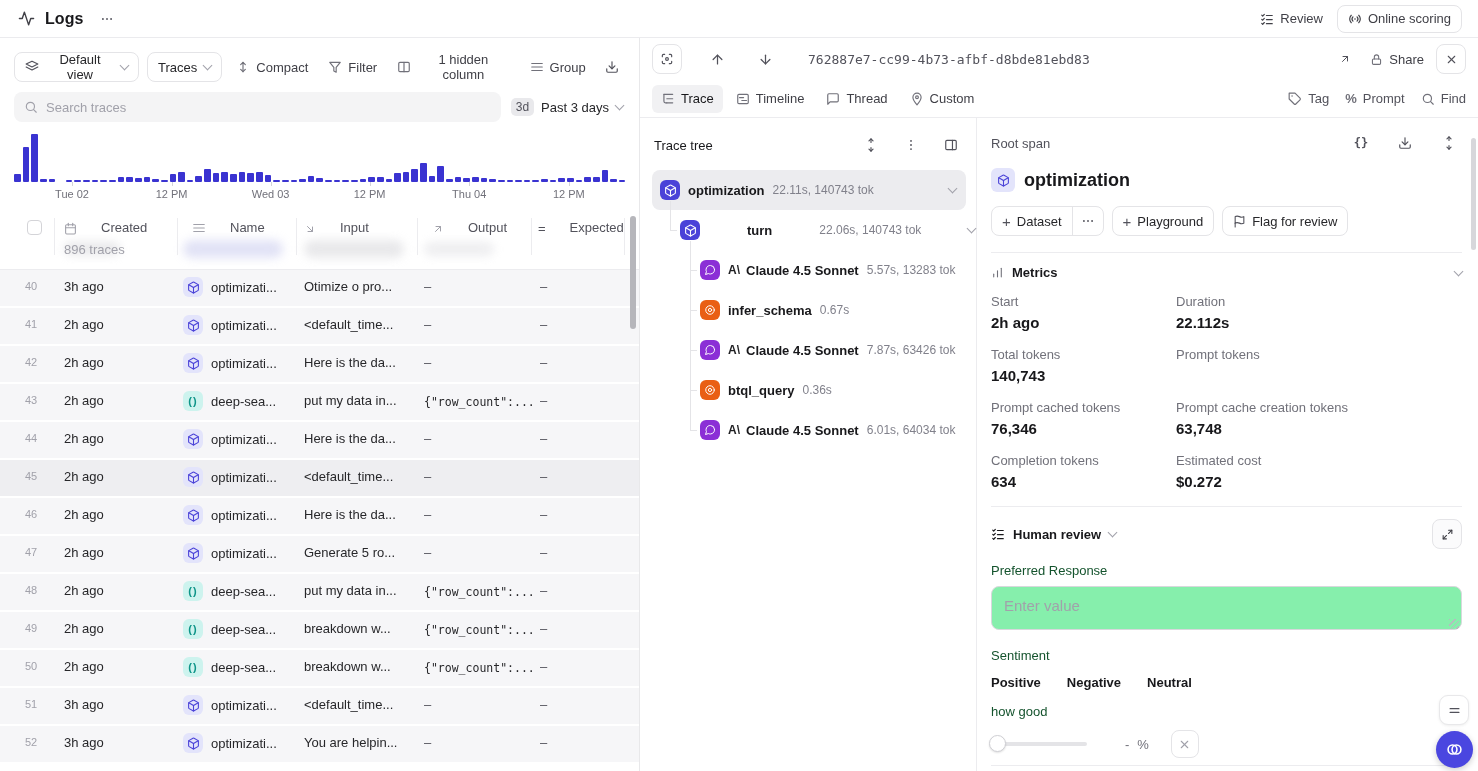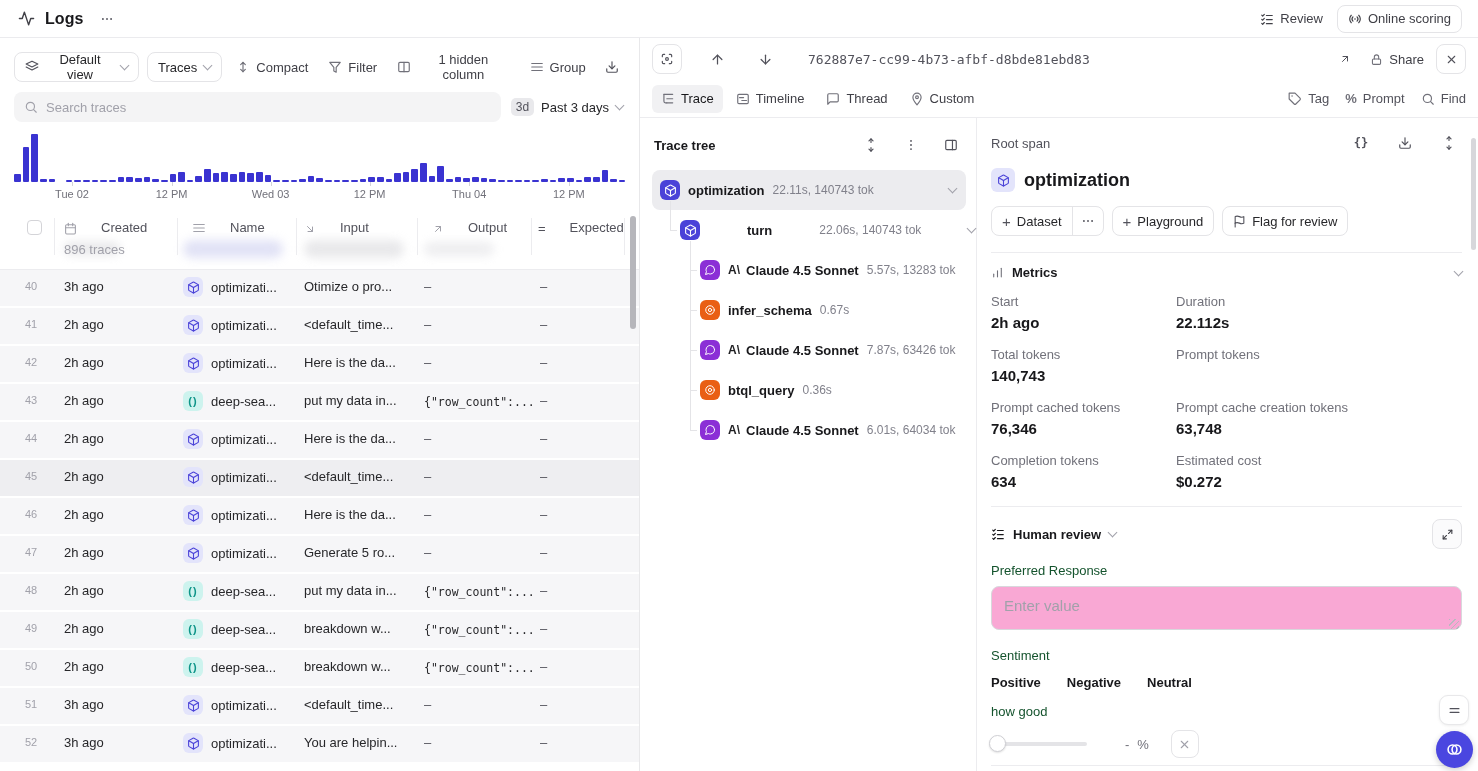--- a/index.html
+++ b/index.html
@@ -84,21 +84,21 @@
   .rp-tabs { height:38px; display:flex; align-items:center; padding:0 12px; gap:4px; border-bottom:1px solid #ececef; }
   .tab { display:flex; align-items:center; gap:6px; height:28px; padding:0 9px; border-radius:6px;
     font-size:13px; font-weight:500; color:#3f3f46; }
   .tab.active { background:#f1f1f3; color:#18181b; }
   .tab i, .tabact i { color:#71717a; }
   .rp-tab-actions { margin-left:auto; display:flex; align-items:center; gap:16px; }
   .tabact { display:flex; align-items:center; gap:6px; font-size:13px; color:#52525b; font-weight:500; }
 
   .rp-body { flex:1; display:flex; min-height:0; }
   .tree-pane { width:337px; border-right:1px solid #ececef; padding:12px 10px 0 12px; position:relative; }
-  .tree-head { display:flex; align-items:center; font-size:13px; font-weight:700; color:#18181b; padding:2px 2px 12px 2px; }
+  .tree-head { display:flex; align-items:center; font-size:13px; font-weight:400; color:#18181b; padding:2px 2px 12px 2px; }
   .tree-head-ic { margin-left:auto; display:flex; align-items:center; gap:14px; color:#71717a; }
   .tree-rows { position:relative; }
   .tree-row { position:relative; height:40px; display:flex; align-items:center; gap:8px; border-radius:8px;
     padding-right:10px; }
   .tree-row.selected { background:#ececef; }
   .tree-icon { width:20px; height:20px; border-radius:6px; display:flex; align-items:center; justify-content:center;
     color:#fff; flex:none; }
   .tree-icon.agent { background:#4a42d8; }
   .tree-icon.llm { background:#8b2fd6; }
   .tree-icon.tool { background:#e95f14; }
@@ -126,21 +126,21 @@
   .sec-head i { color:#71717a; }
   .sec-head .chev { margin-left:auto; }
   .metrics-grid { display:grid; grid-template-columns:185px 1fr; row-gap:16px; margin-top:14px; }
   .metric .m-label { font-size:13px; color:#71717a; margin-bottom:5px; }
   .metric .m-value { font-size:15px; font-weight:600; color:#18181b; }
   .hr-head { display:flex; align-items:center; gap:8px; font-size:13px; font-weight:600; color:#18181b; }
   .hr-expand { margin-left:10px; width:30px; height:30px; border:1px solid #e4e4e7; border-radius:8px;
     display:flex; align-items:center; justify-content:center; color:#3f3f46; background:#fbfbfc; }
   .field-label { font-size:13px; color:#14532d; margin-top:14px; }
   .hr-textarea { width:100%; margin-top:8px; border:1px solid #d8d8dc; border-radius:8px; height:44px;
-    font-size:15px; padding:10px 12px; color:#18181b; resize:none; outline:none; font-family:inherit; position:relative; background:#f9a8d4;}
+    font-size:15px; padding:10px 12px; color:#18181b; resize:none; outline:none; font-family:inherit; position:relative; background:#86efac;}
   .hr-textarea::placeholder { color:#a1a1aa; }
   .ta-wrap { position:relative; }
   .ta-grip { position:absolute; right:3px; bottom:5px; width:10px; height:10px;
     background:repeating-linear-gradient(135deg,#b9b9bf 0 1px,transparent 1px 4px); }
   .sent-row { display:flex; align-items:center; gap:26px; margin-top:12px; }
   .sent-btn { font-size:13px; font-weight:600; color:#18181b; }
   .slider-row { display:flex; align-items:center; margin-top:12px; height:26px; }
   .slider-track { width:96px; height:4px; background:#e4e4e7; border-radius:2px; position:relative; }
   .slider-thumb { position:absolute; left:-2px; top:-7px; width:17px; height:17px; background:#fff;
     border:1px solid #cfcfd4; border-radius:50%; box-shadow:0 1px 2px rgba(0,0,0,.12); }

